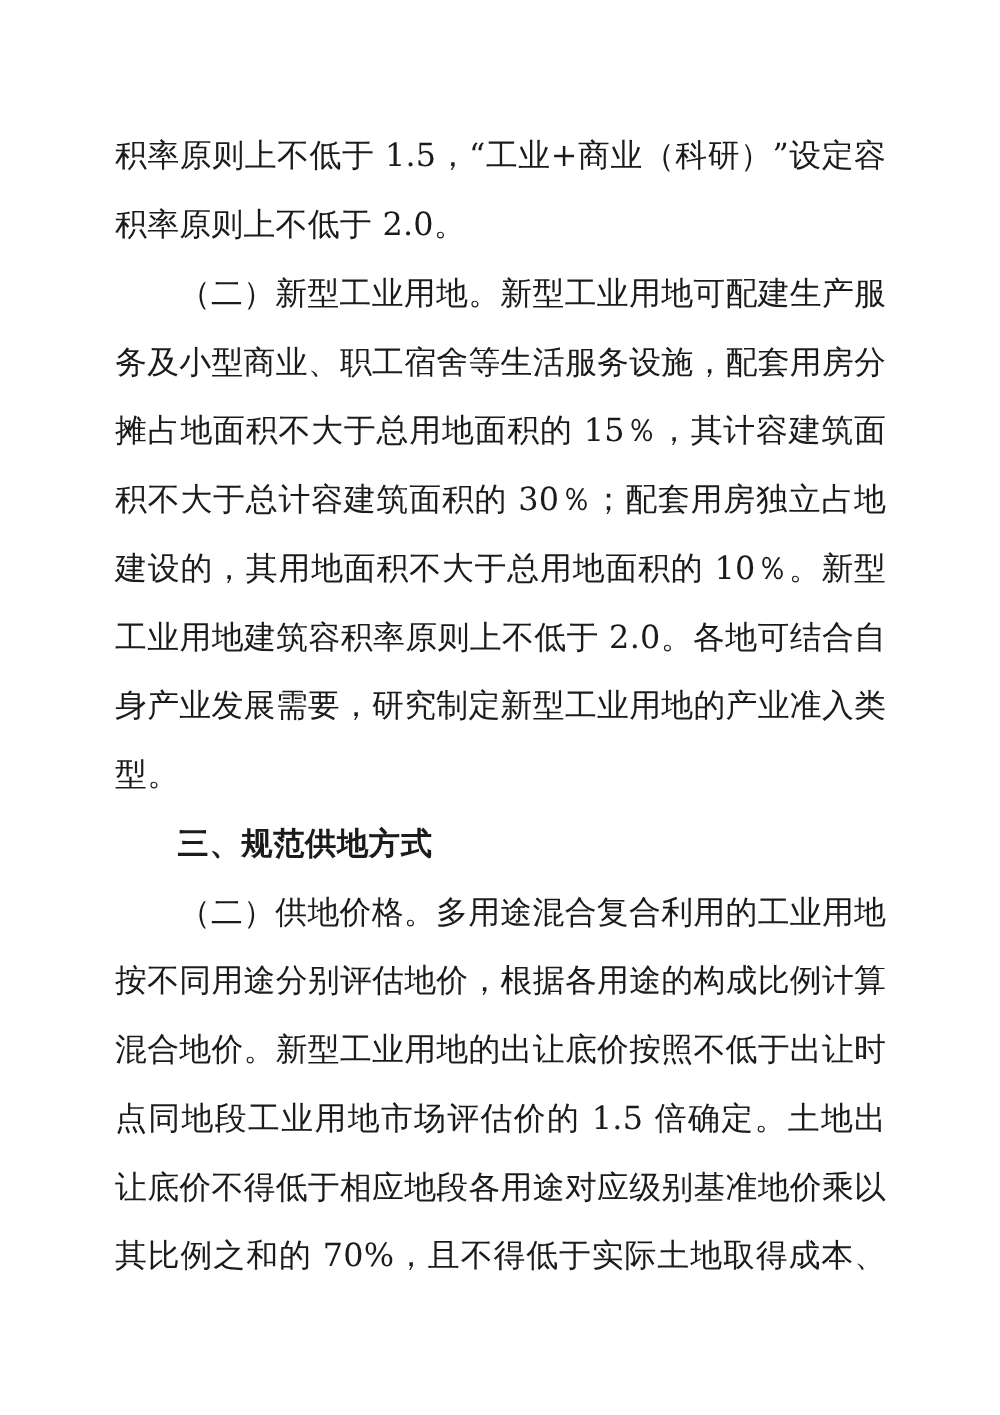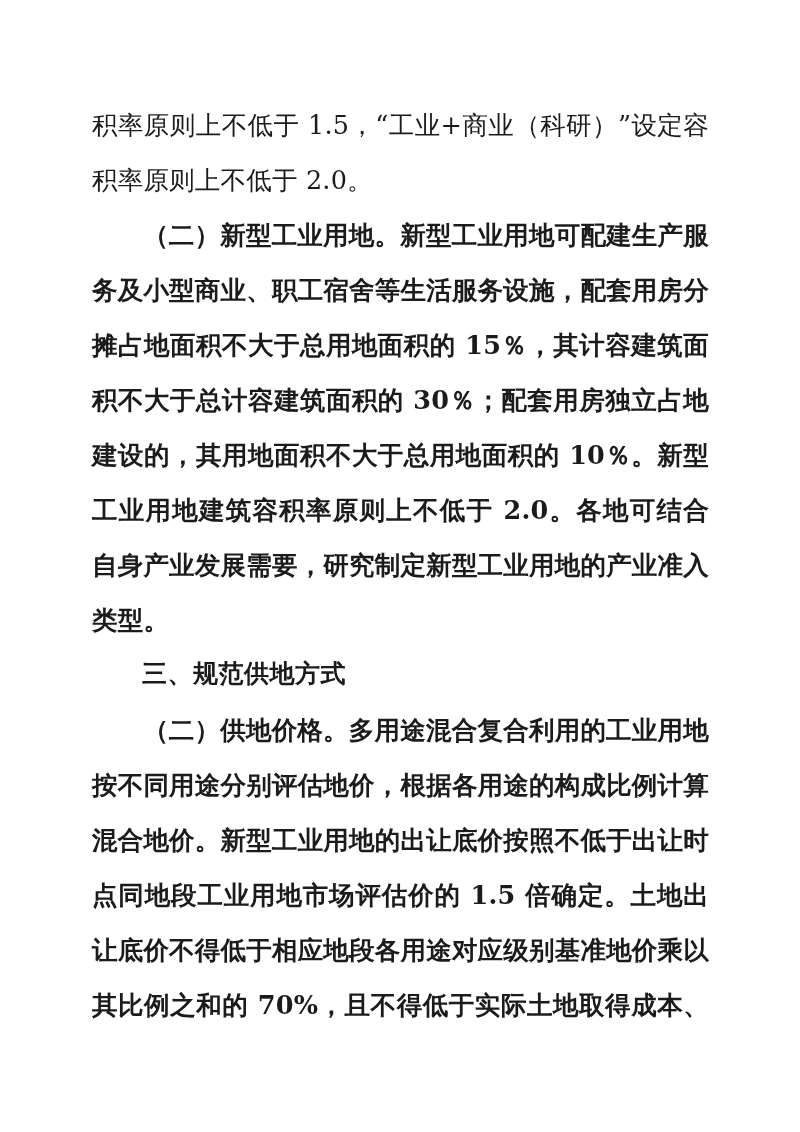--- a/index.html
+++ b/index.html
@@ -32,28 +32,27 @@
     line-height: 55px;
     text-align: justify;
     text-align-last: left;
     text-justify: inter-character;
     margin: 0;
     letter-spacing: 0.2px;
     word-break: break-all;
   }
   .para.indent {
     text-indent: 2em;
-    font-weight: bold;
   }
   .para.cont {
     text-indent: 0;
   }
   
   .heading {
-    font-family: Liberation Mono, monospace;
+    font-family: Liberation Serif, serif;
     font-size: 25px;
     font-weight: bold;
     line-height: 55px;
     margin: 0;
     text-indent: 2em;
     letter-spacing: 0.5px;
   }
   .footer {
     position: absolute;
     left: 96px;

